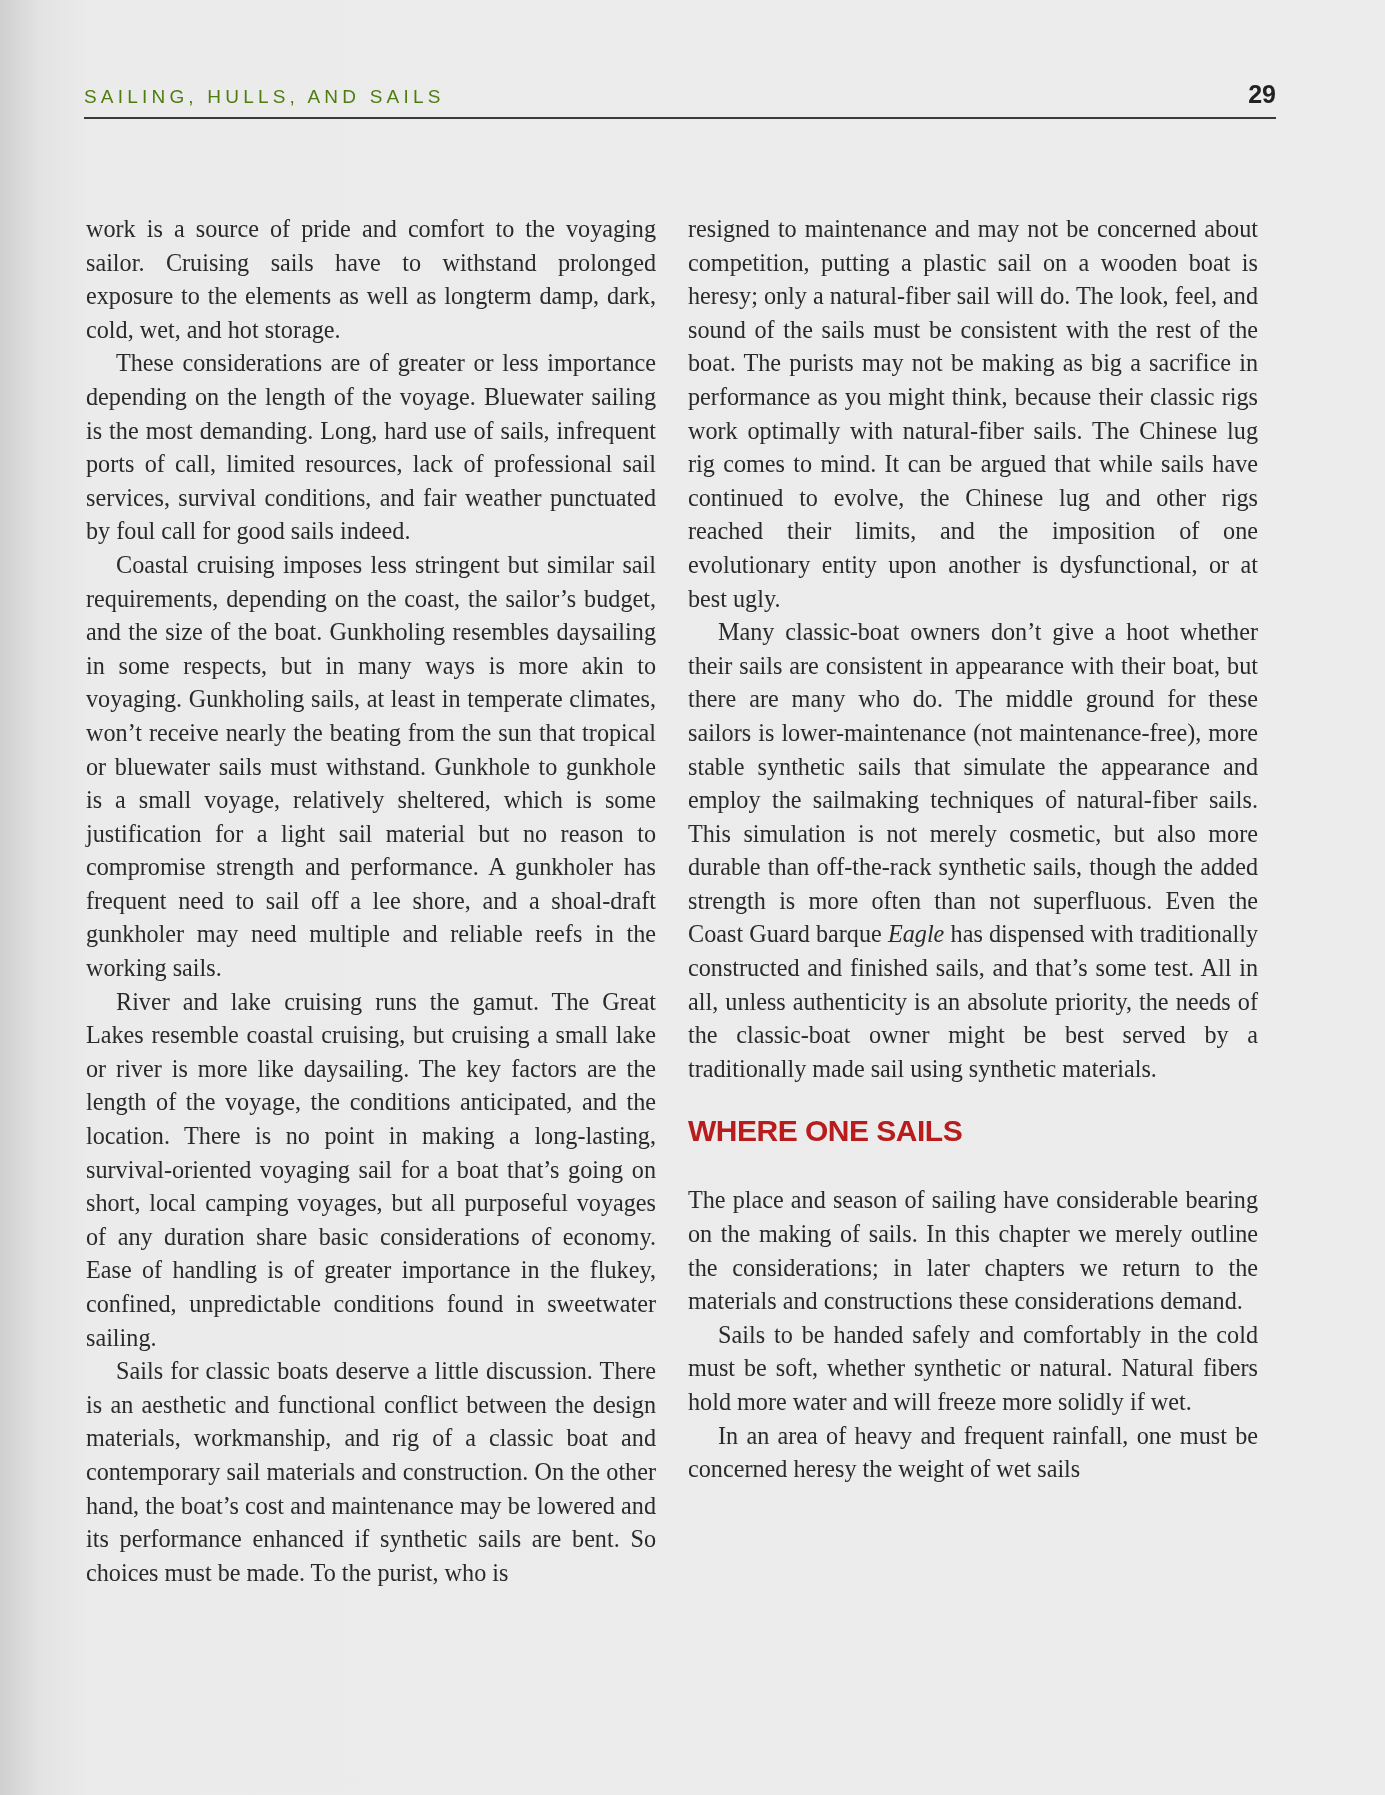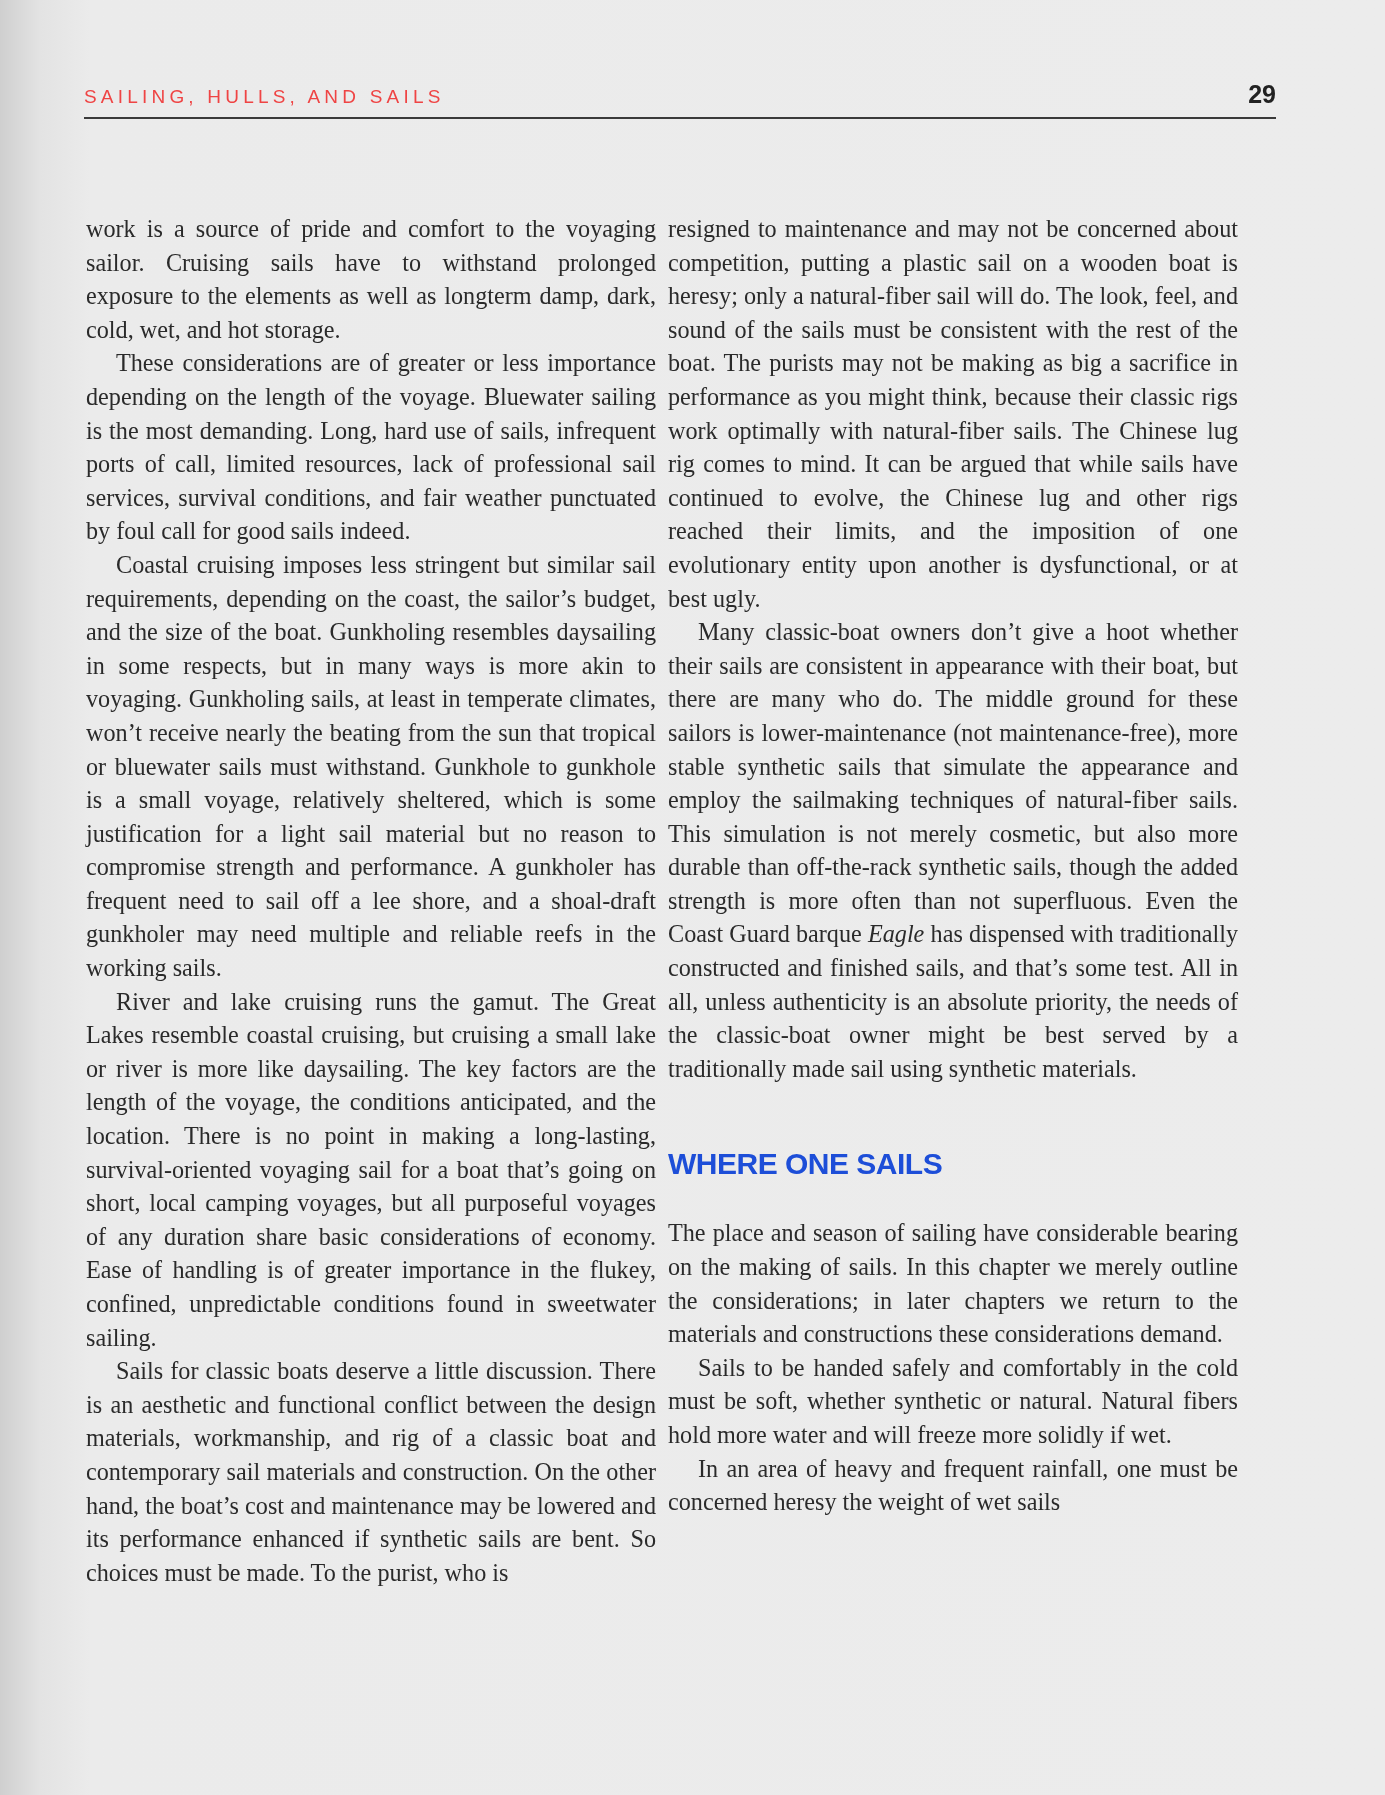--- a/index.html
+++ b/index.html
@@ -9,43 +9,43 @@
       font-family: "Liberation Serif", "DejaVu Serif", serif;
       color: #2a2a2a;
       position: relative;
     }
     .running-head {
       position: absolute; left: 84px; top: 80px; width: 1192px; height: 40px;
     }
     .head-title {
       position: absolute; left: 0; top: 6px;
       font-family: "Liberation Sans", "DejaVu Sans", sans-serif;
-      font-size: 19px; letter-spacing: 4.2px; color: #ef4444;
+      font-size: 19px; letter-spacing: 4.2px; color: #4d7c0f;
     }
     .page-number {
       position: absolute; right: 0; top: 0;
       font-family: "Liberation Sans", "DejaVu Sans", sans-serif;
       font-weight: bold; font-size: 25px; color: #222; margin-left: 24px;
     }
     .head-rule {
       position: absolute; left: 84px; top: 117px; width: 1192px; height: 2px; background: #3a3a3a;
     }
     .column {
       position: absolute; top: 196px; width: 570px;
       font-size: 24.2px; line-height: 33.6px;
       text-align: justify; hyphens: manual;
     }
     .col-left { left: 86px; }
-    .col-right { left: 668px; }
+    .col-right { left: 688px; }
     .column p { margin: 0; text-indent: 30px; }
     .column p.noindent { text-indent: 0; margin-top: 16px; }
     .section-heading {
       font-family: "Liberation Sans", "DejaVu Sans", sans-serif;
       font-weight: bold; font-size: 30px; letter-spacing: -0.5px;
-      color: #1d4ed8; margin: 61px 0 34px 0; line-height: 36px;
+      color: #b91c1c; margin: 28px 0 34px 0; line-height: 36px;
     }
     em { font-style: italic; }
   </style>
 </head>
 <body>
 
 <div class="running-head">
   <span class="head-title">SAILING, HULLS, AND SAILS</span>
   <span class="page-number">29</span>
 </div>

